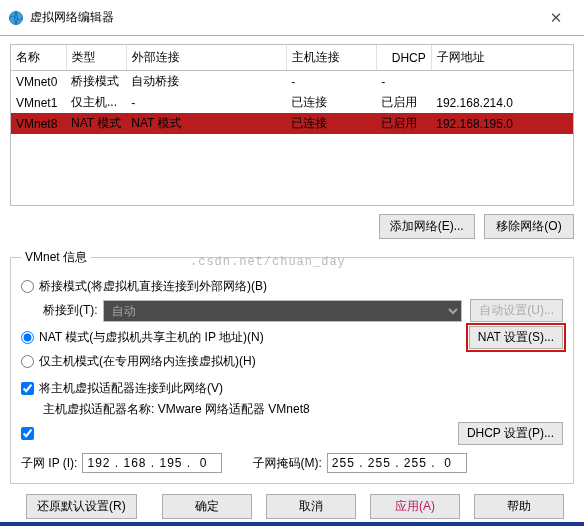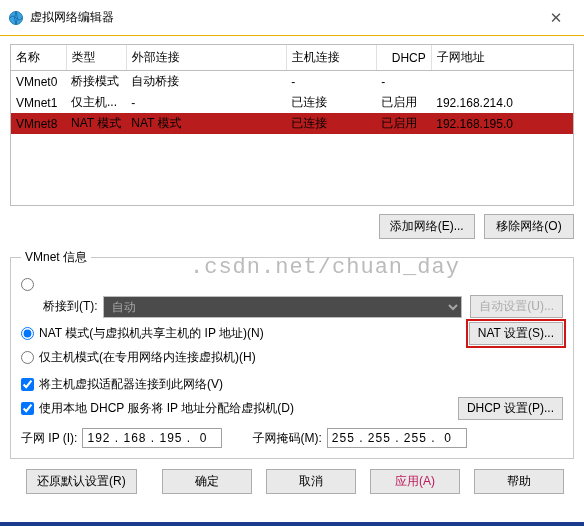--- a/index.html
+++ b/index.html
@@ -115,21 +115,21 @@
 .footer {
   display: flex;
   align-items: center;
   padding: 10px 10px 0 10px;
   gap: 8px;
 }
 .footer .left { margin-right: auto; }
 .watermark {
   position: absolute;
   top: 255px; left: 190px;
-  font-size: 22px;
+  font-size: 12px;
   font-family: "Courier New", monospace;
   color: #bbb;
   letter-spacing: 1px;
   pointer-events: none;
 }
 .bottom-bar {
   position: absolute;
   bottom: 0; left: 0; right: 0;
   height: 4px;
   background: #1b3b8f;
@@ -197,20 +197,21 @@
   <div class="table-btn-row">
     <button class="btn">添加网络(E)...</button>
     <button class="btn">移除网络(O)</button>
   </div>
 
   <fieldset class="vmnet">
     <legend>VMnet 信息</legend>
 
     <div class="row">
       <input type="radio" name="mode" style="">
+      <span>桥接模式(将虚拟机直接连接到外部网络)(B)</span>
     </div>
     <div class="row indent">
       <span class="ip-label">桥接到(T):</span>
       <select disabled="" style="flex:1; margin-right:8px;">
         <option>自动</option>
       </select>
       <button class="btn-inline" disabled="">自动设置(U)...</button>
     </div>
 
     <div class="row">
@@ -222,24 +223,26 @@
 
     <div class="row">
       <input type="radio" name="mode" style="">
       <span>仅主机模式(在专用网络内连接虚拟机)(H)</span>
     </div>
 
     <div class="row" style="margin-top:10px;">
       <input type="checkbox" checked="" style="">
       <span>将主机虚拟适配器连接到此网络(V)</span>
     </div>
+    <div class="row indent" style="margin-top:0;">
+      <span>主机虚拟适配器名称: VMware 网络适配器 VMnet8</span>
+    </div>
 
     <div class="row">
       <input type="checkbox" checked="" style="">
-      <span>使用本地 DHCP 服务将 IP 地址分配给虚拟机(D)</span>
       <span class="flex-spacer"></span>
       <button class="btn-inline">DHCP 设置(P)...</button>
     </div>
 
     <div class="ip-row">
       <span class="ip-label">子网 IP (I):</span>
       <input type="text" class="ip-input" value="192 . 168 . 195 .  0" style="">
       <span style="width:30px;"></span>
       <span class="ip-label">子网掩码(M):</span>
       <input type="text" class="ip-input" value="255 . 255 . 255 .  0" style="">

